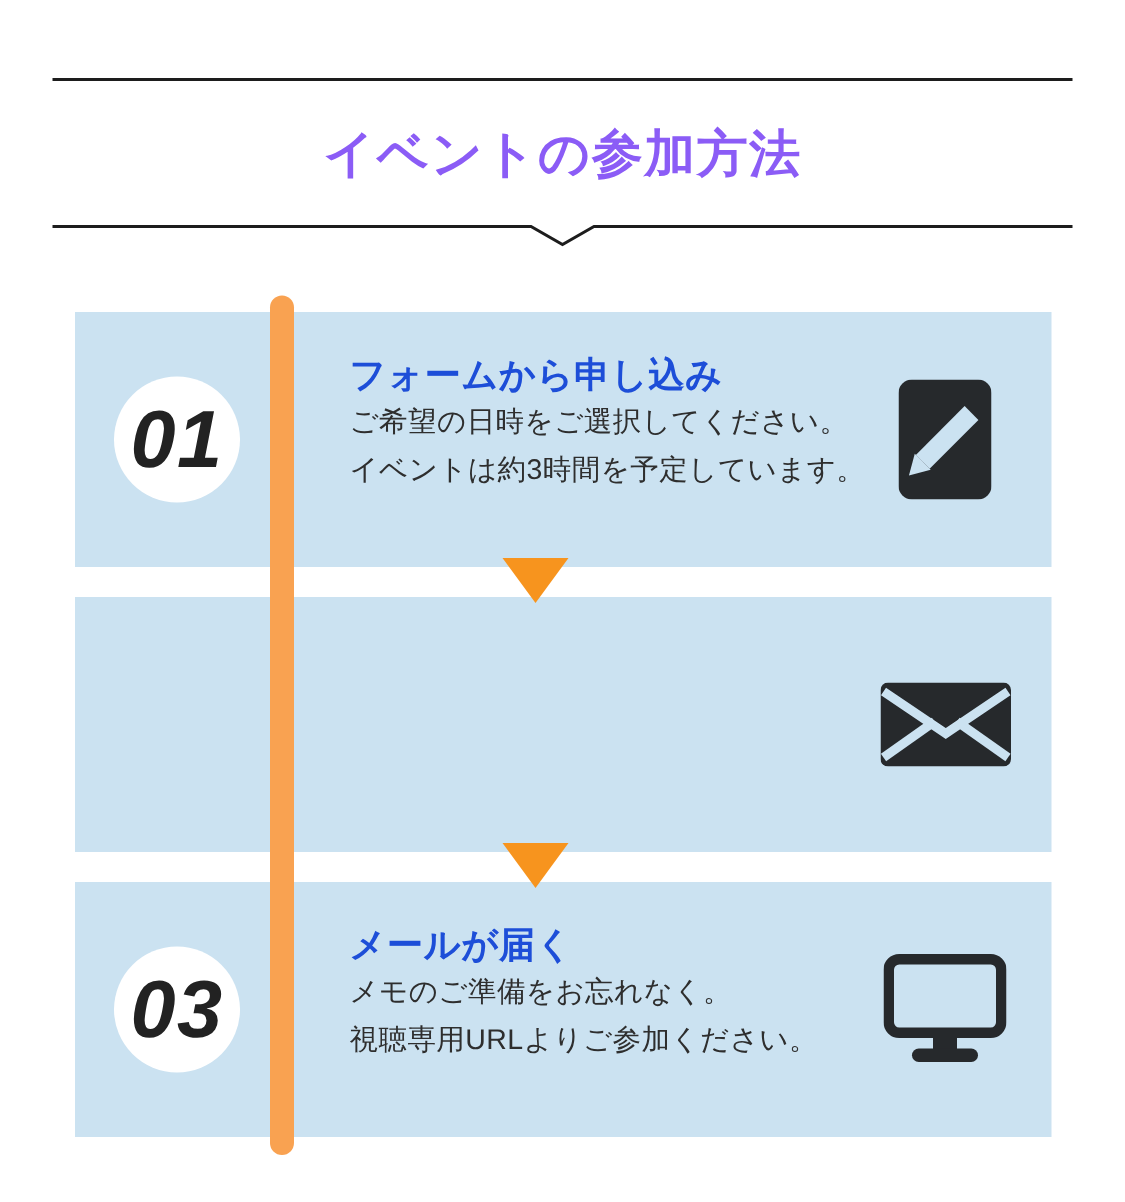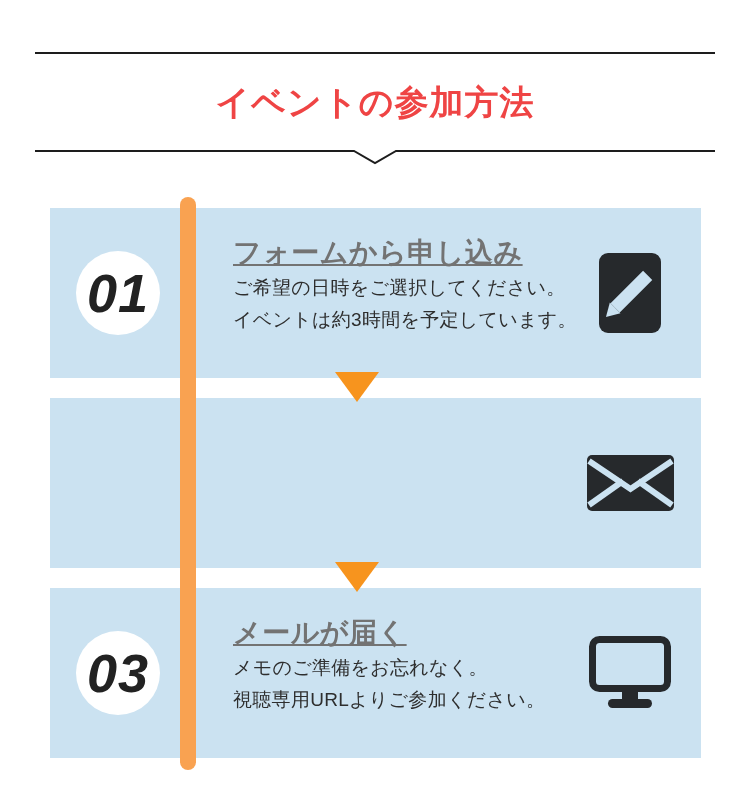--- a/index.html
+++ b/index.html
@@ -3,38 +3,38 @@
 <meta charset="utf-8">
 <style>
   html,body{margin:0;padding:0;background:#ffffff;}
   .canvas{
     position:relative;width:750px;height:801px;margin:0 auto;background:#ffffff;
     font-family:"Liberation Sans","DejaVu Sans",sans-serif;overflow:hidden;
   }
   .top-line{position:absolute;left:35px;top:52px;width:680px;height:2px;background:#1d1d1d;}
   .title{
     position:absolute;left:0;top:80px;width:750px;margin:0;text-align:center;
-    font-size:34px;font-weight:700;letter-spacing:1px;color:#ef4444;
+    font-size:34px;font-weight:700;letter-spacing:1px;color:#8b5cf6;
   }
   .notch-line{position:absolute;left:0;top:143px;}
   .timeline-bar{
     position:absolute;left:180px;top:197px;width:16px;height:573px;
     background:#F9A251;border-radius:8px;z-index:3;
   }
   .card{
     position:absolute;left:50px;width:651px;height:170px;background:#CBE2F1;z-index:1;
   }
   .card-1{top:208px;} .card-2{top:398px;} .card-3{top:588px;}
   .num-circle{
     position:absolute;left:26px;top:43px;width:84px;height:84px;border-radius:50%;
     background:#ffffff;display:flex;align-items:center;justify-content:center;font-style:italic;
   }
   .num-circle span{font-size:54px;font-weight:700;color:#222;letter-spacing:1px;}
   .card-text{position:absolute;left:183px;top:26px;width:360px;}
-  .card-text h2{margin:0;font-size:28px;font-weight:700;color:#737373;letter-spacing:0.5px;text-decoration:underline;}
+  .card-text h2{margin:0;font-size:24px;font-weight:700;color:#1d4ed8;letter-spacing:0.5px;}
   .card-text .body{margin-top:0;font-size:19px;line-height:32px;color:#2e2e2e;letter-spacing:0.3px;}
   .icon-slot{
     position:absolute;left:530px;top:0;width:100px;height:100%;
     display:flex;align-items:center;justify-content:center;
   }
   .arrow-down{
     position:absolute;left:335px;width:0;height:0;z-index:2;
     border-left:22px solid transparent;border-right:22px solid transparent;
     border-top:30px solid #F7941E;
   }

